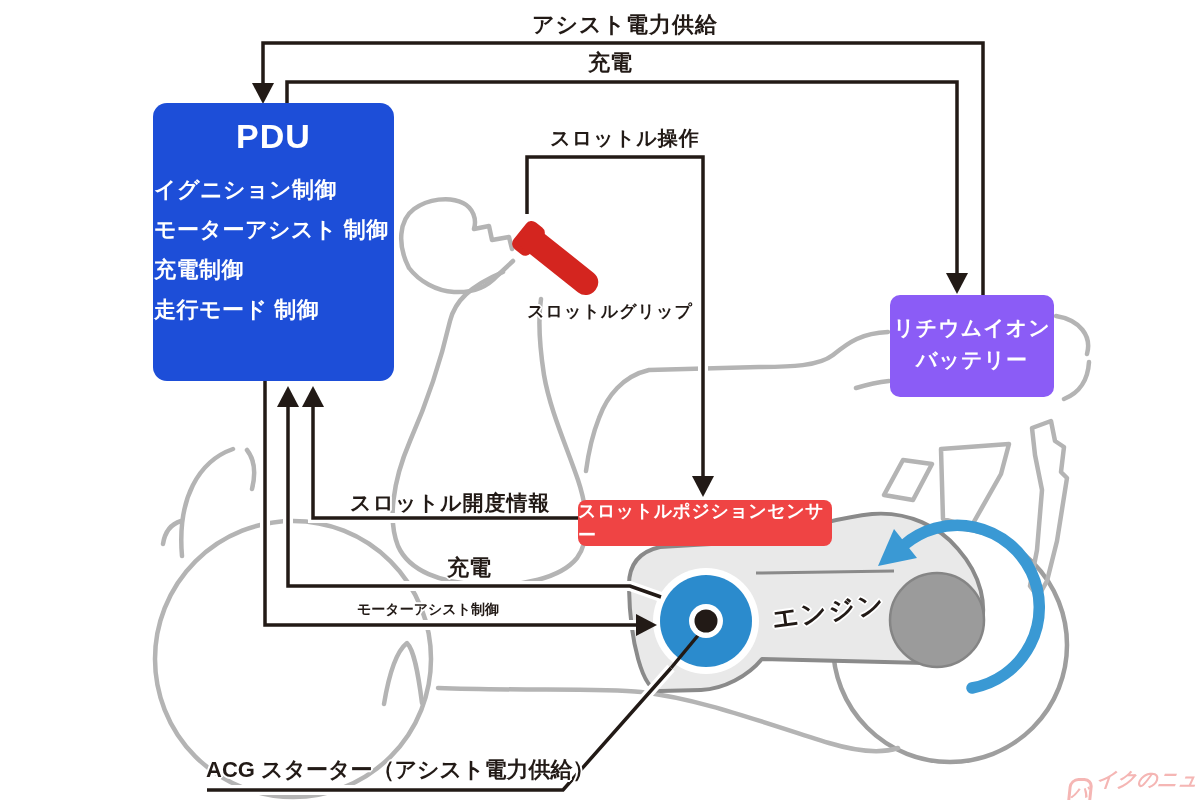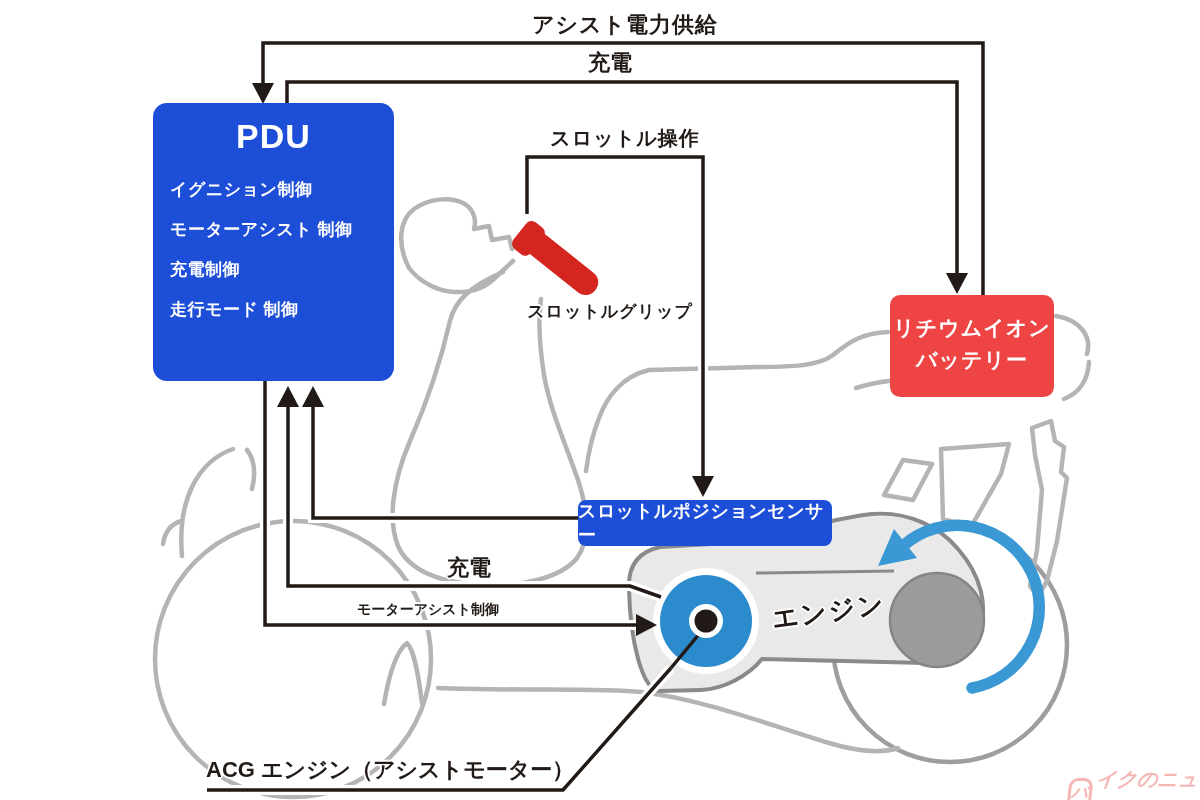--- a/index.html
+++ b/index.html
@@ -5,25 +5,25 @@
   html,body{margin:0;padding:0;background:#fff;}
   #stage{position:relative;width:1200px;height:800px;background:#fff;overflow:hidden;
          font-family:"Liberation Sans","DejaVu Sans",sans-serif;}
   #art{position:absolute;left:0;top:0;z-index:1;}
   .lbl{position:absolute;z-index:3;font-weight:bold;color:#221a16;white-space:nowrap;
        text-shadow:-2px 0 #fff,2px 0 #fff,0 -2px #fff,0 2px #fff,-1px -1px #fff,1px 1px #fff,-1px 1px #fff,1px -1px #fff;}
   .ctr{transform:translateX(-50%);}
   .box{position:absolute;z-index:2;color:#fff;font-weight:bold;box-sizing:border-box;}
   #pdu{left:153px;top:103px;width:241px;height:278px;background:#1d4ed8;border-radius:14px;}
   #pdu .title{text-align:center;font-size:34px;letter-spacing:1px;margin-top:14px;}
-  #pdu .items{margin-top:14px;padding-left:17px;font-size:17px;letter-spacing:0.5px;}
+  #pdu .items{margin-top:14px;padding-left:1px;font-size:22px;letter-spacing:0.5px;}
   #pdu .items div{height:40px;line-height:40px;}
-  #sensor{left:578px;top:500px;width:254px;height:46px;background:#1d4ed8;border-radius:8px;
+  #sensor{left:578px;top:500px;width:254px;height:46px;background:#ef4444;border-radius:8px;
           font-size:18px;display:flex;align-items:center;justify-content:center;letter-spacing:0.5px;}
-  #battery{left:890px;top:295px;width:164px;height:102px;background:#ef4444;border-radius:10px;
+  #battery{left:890px;top:295px;width:164px;height:102px;background:#8b5cf6;border-radius:10px;
            font-size:21px;text-align:center;padding-top:17px;line-height:32px;letter-spacing:1px;}
   #wm{position:absolute;left:1068px;top:766px;z-index:3;color:#f5b6b4;font-weight:bold;
       font-style:italic;font-size:20px;transform:skewX(-6deg);display:flex;align-items:center;}
   #wm .logo{display:inline-block;border:3px solid #f5b6b4;border-radius:9px;width:24px;height:24px;
       line-height:24px;text-align:center;font-size:17px;margin-right:3px;}
   .l-assist{left:625px;top:10px;font-size:22px;letter-spacing:1px;}
   .l-chgtop{left:610px;top:48px;font-size:22px;}
   .l-throp{left:625px;top:125px;font-size:20px;letter-spacing:1px;}
   .l-grip{left:610px;top:300px;font-size:17px;letter-spacing:1px;}
   .l-open{left:350px;top:489px;font-size:21px;letter-spacing:1px;}
@@ -113,23 +113,24 @@
 
   <div id="battery" class="box">
     <div>リチウムイオン</div>
     <div>バッテリー</div>
   </div>
 
   <div class="lbl ctr l-assist">アシスト電力供給</div>
   <div class="lbl ctr l-chgtop">充電</div>
   <div class="lbl ctr l-throp">スロットル操作</div>
   <div class="lbl ctr l-grip">スロットルグリップ</div>
+  <div class="lbl l-open">スロットル開度情報</div>
   <div class="lbl l-chgmid">充電</div>
   <div class="lbl l-motor">モーターアシスト制御</div>
   <div class="lbl l-engine">エンジン</div>
-  <div class="lbl l-acg">ACG エンジン（アシストモーター）</div>
+  <div class="lbl l-acg">ACG スターター（アシスト電力供給）</div>
 
   <div id="wm">
     <span class="logo">バ</span>
     <span>イクのニュース</span>
   </div>
 
 </div>
 
 </body></html>

